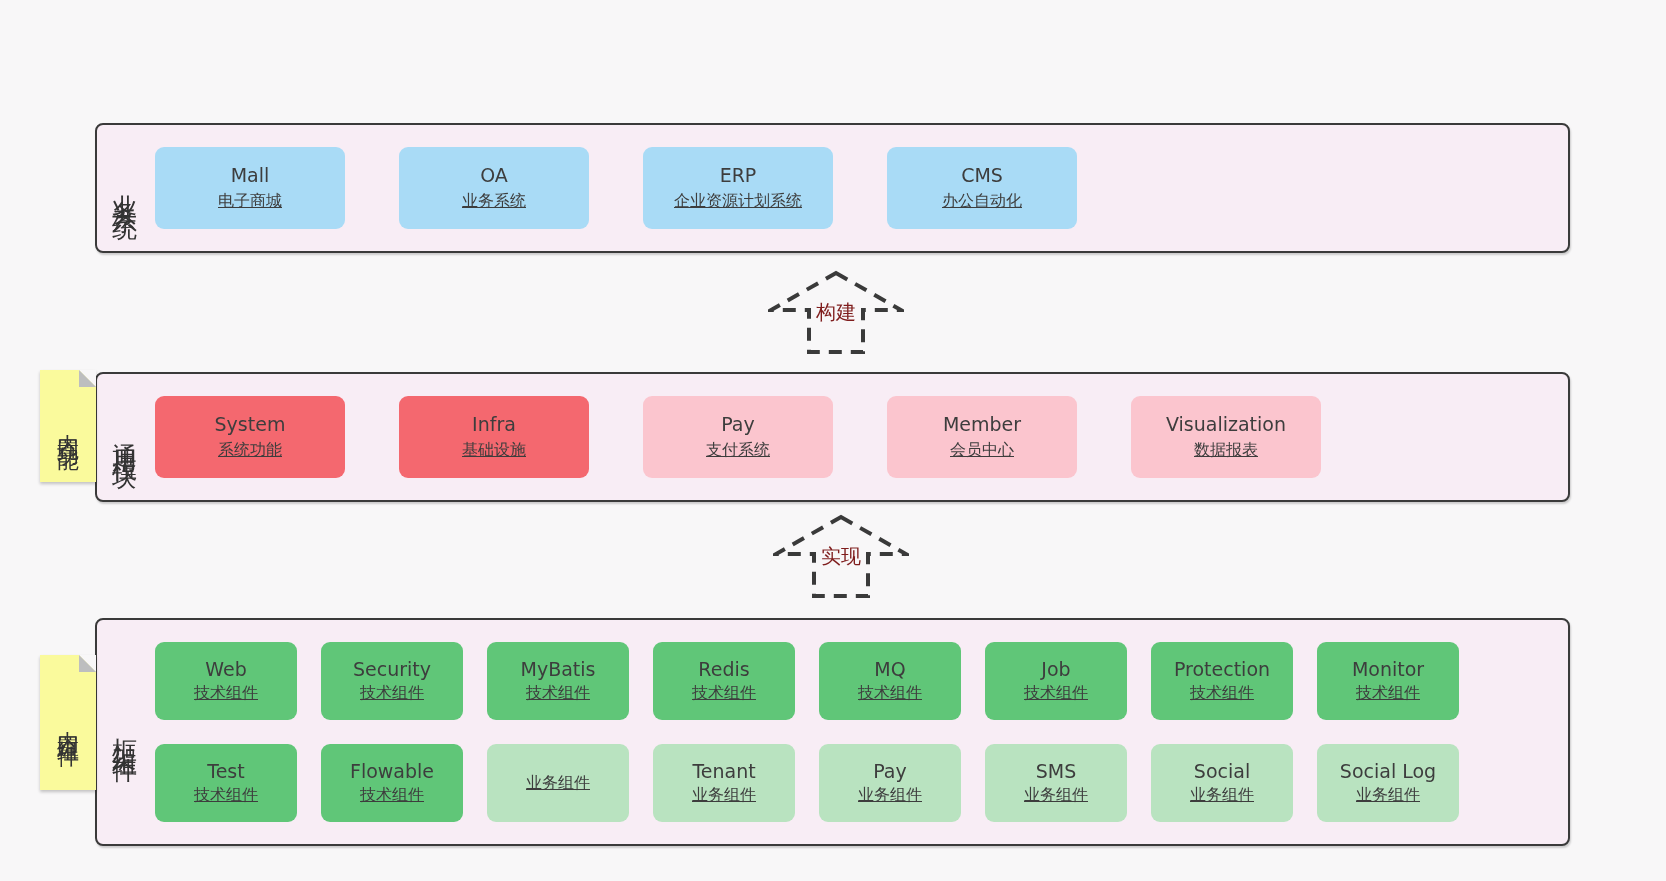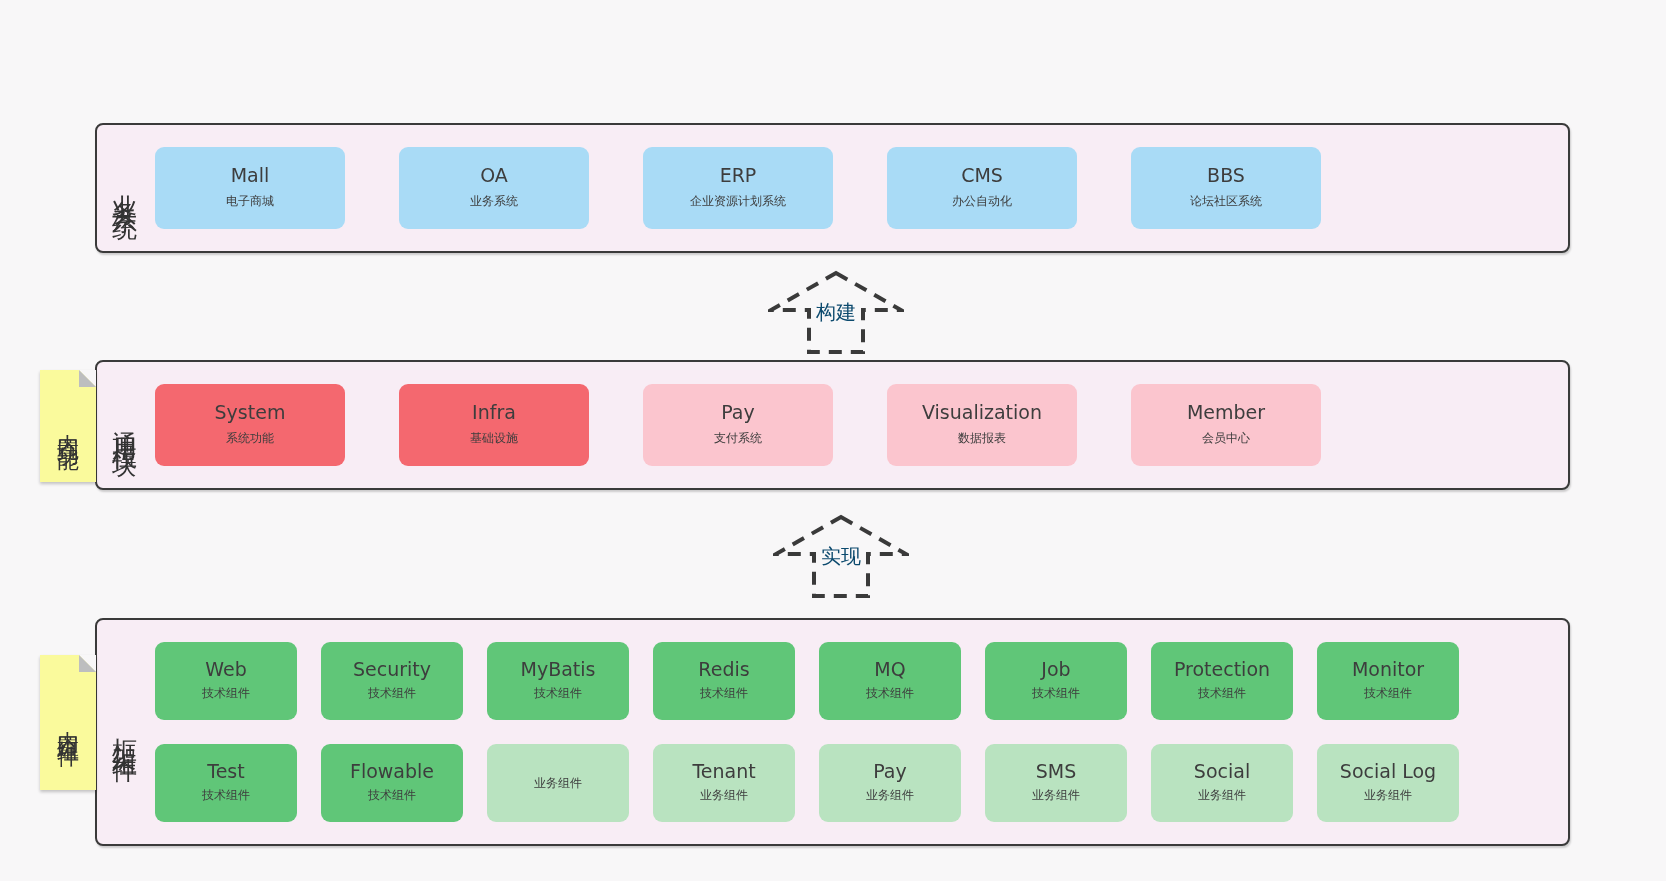--- a/index.html
+++ b/index.html
@@ -30,21 +30,21 @@
   .b6 .row { gap:54px; }
   .b8 .row { gap:24px; }
   .box {
     border-radius:9px; display:flex; flex-direction:column;
     justify-content:center; align-items:center; text-align:center;
     box-sizing:border-box; padding:2px 8px;
   }
   .b6 .box { width:190px; height:82px; }
   .b8 .box { width:142px; height:78px; }
   .box-title   { font-size:19px; line-height:26px; }
-  .box-subtitle{ font-size:12px; line-height:26px; }
+  .box-subtitle{ font-size:16px; line-height:26px;text-decoration:underline; }
   .b8 .box-title { line-height:24px; }
   .b8 .box-subtitle { line-height:24px; }
   .box.blue { background:var(--blue,#a9dbf6); }
   .box.red  { background:var(--red,#f4686f); }
   .box.pink { background:var(--pink,#fbc5ce); }
   .box.green{ background:var(--green,#60c678); }
   .box.green-light { background:var(--green-light,#b9e3c0); }
   .note {
     position:absolute; width:56px; background:var(--note-bg,#fafa9c);
     display:flex; justify-content:center; align-items:center;
@@ -62,21 +62,21 @@
   }
   .note-text {
     writing-mode:vertical-rl; text-orientation:upright;
     font-size:22px; letter-spacing:5px; color:#333333; white-space:nowrap;
   }
   .arrow { position:absolute; width:136px; height:86px; }
   .arrow svg { display:block; }
   .arrow-label {
     position:absolute; left:50%; top:28px; transform:translateX(-50%);
     background:var(--page-bg,#f8f7f8); padding:1px 3px;
-    font-size:20px; color:#0c4a6e; white-space:nowrap;
+    font-size:20px; color:#7f1d1d; white-space:nowrap;
   }
 </style>
 </head>
 <body>
 
 <div class="page">
 
   <div class="band b6" style="top:123px;height:130px">
     <div class="band-label">业务系统</div>
     <div class="band-rows">
@@ -89,59 +89,55 @@
             <div class="box-title">OA</div>
             <div class="box-subtitle">业务系统</div>
           </div>
           <div class="box blue">
             <div class="box-title">ERP</div>
             <div class="box-subtitle">企业资源计划系统</div>
           </div>
           <div class="box blue">
             <div class="box-title">CMS</div>
             <div class="box-subtitle">办公自动化</div>
-          </div>
-          <div class="box blue">
-            <div class="box-title">BBS</div>
-            <div class="box-subtitle">论坛社区系统</div>
           </div>
         </div>
     </div>
   </div>
 
   <div class="arrow" style="left:768px;top:270px">
     <svg width="136" height="86" viewBox="0 0 136 86">
       <polygon points="68,3 133,40 95,40 95,82 41,82 41,40 3,40" fill="none" stroke="#3a3a3a" stroke-width="4" stroke-dasharray="13 9"></polygon>
     </svg>
     <div class="arrow-label">构建</div>
   </div>
 
-  <div class="band b6" style="top:360px;height:130px">
+  <div class="band b6" style="top:372px;height:130px">
     <div class="band-label">通用模块</div>
     <div class="band-rows">
       <div class="row">
           <div class="box red">
             <div class="box-title">System</div>
             <div class="box-subtitle">系统功能</div>
           </div>
           <div class="box red">
             <div class="box-title">Infra</div>
             <div class="box-subtitle">基础设施</div>
           </div>
           <div class="box pink">
             <div class="box-title">Pay</div>
             <div class="box-subtitle">支付系统</div>
           </div>
           <div class="box pink">
+            <div class="box-title">Member</div>
+            <div class="box-subtitle">会员中心</div>
+          </div>
+          <div class="box pink">
             <div class="box-title">Visualization</div>
             <div class="box-subtitle">数据报表</div>
-          </div>
-          <div class="box pink">
-            <div class="box-title">Member</div>
-            <div class="box-subtitle">会员中心</div>
           </div>
         </div>
     </div>
   </div>
 
   <div class="note" style="left:40px;top:370px;height:112px">
     <span class="note-cut"></span>
     <span class="note-fold"></span>
     <div class="note-text">内置功能</div>
   </div>

